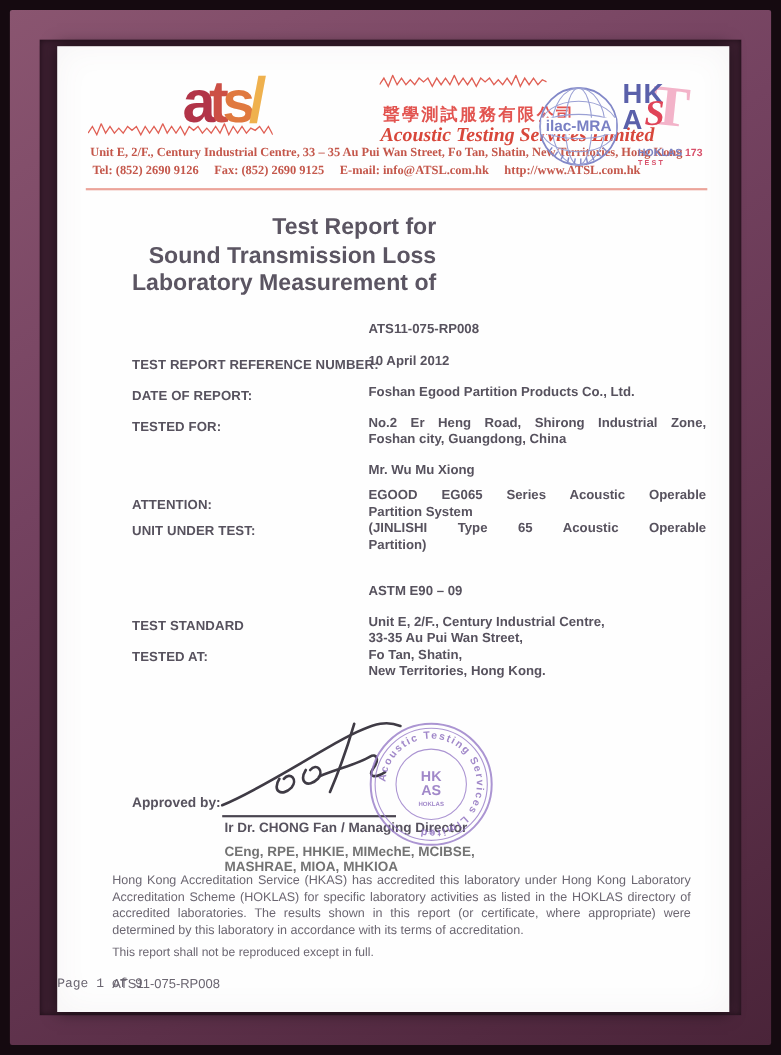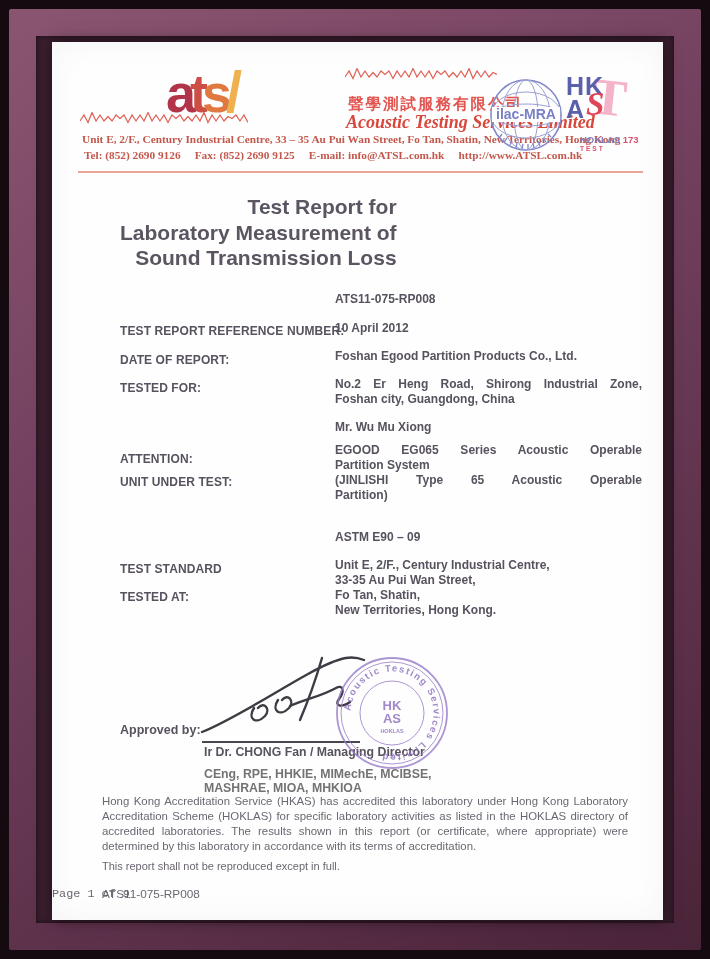--- a/index.html
+++ b/index.html
@@ -115,22 +115,22 @@
     <span class="a">A</span>
     <span class="s">S</span>
     <span class="hoklas"><span>HOKLAS</span> <span class="n173">173</span></span>
     <span class="test">TEST</span>
   </div>
 
   <div class="abs rule"></div>
 
   <div class="abs title">
     <div>Test Report for</div>
+    <div>Sound Transmission Loss</div>
     <div>Laboratory Measurement of</div>
-    <div>Sound Transmission Loss</div>
   </div>
 
   <div class="abs frow" style="top:250px;">
     <div class="lab">TEST REPORT REFERENCE NUMBER:</div>
     <div class="val">
         <div>ATS11-075-RP008</div>
       </div>
   </div>
 
   <div class="abs frow" style="top:279px;">

